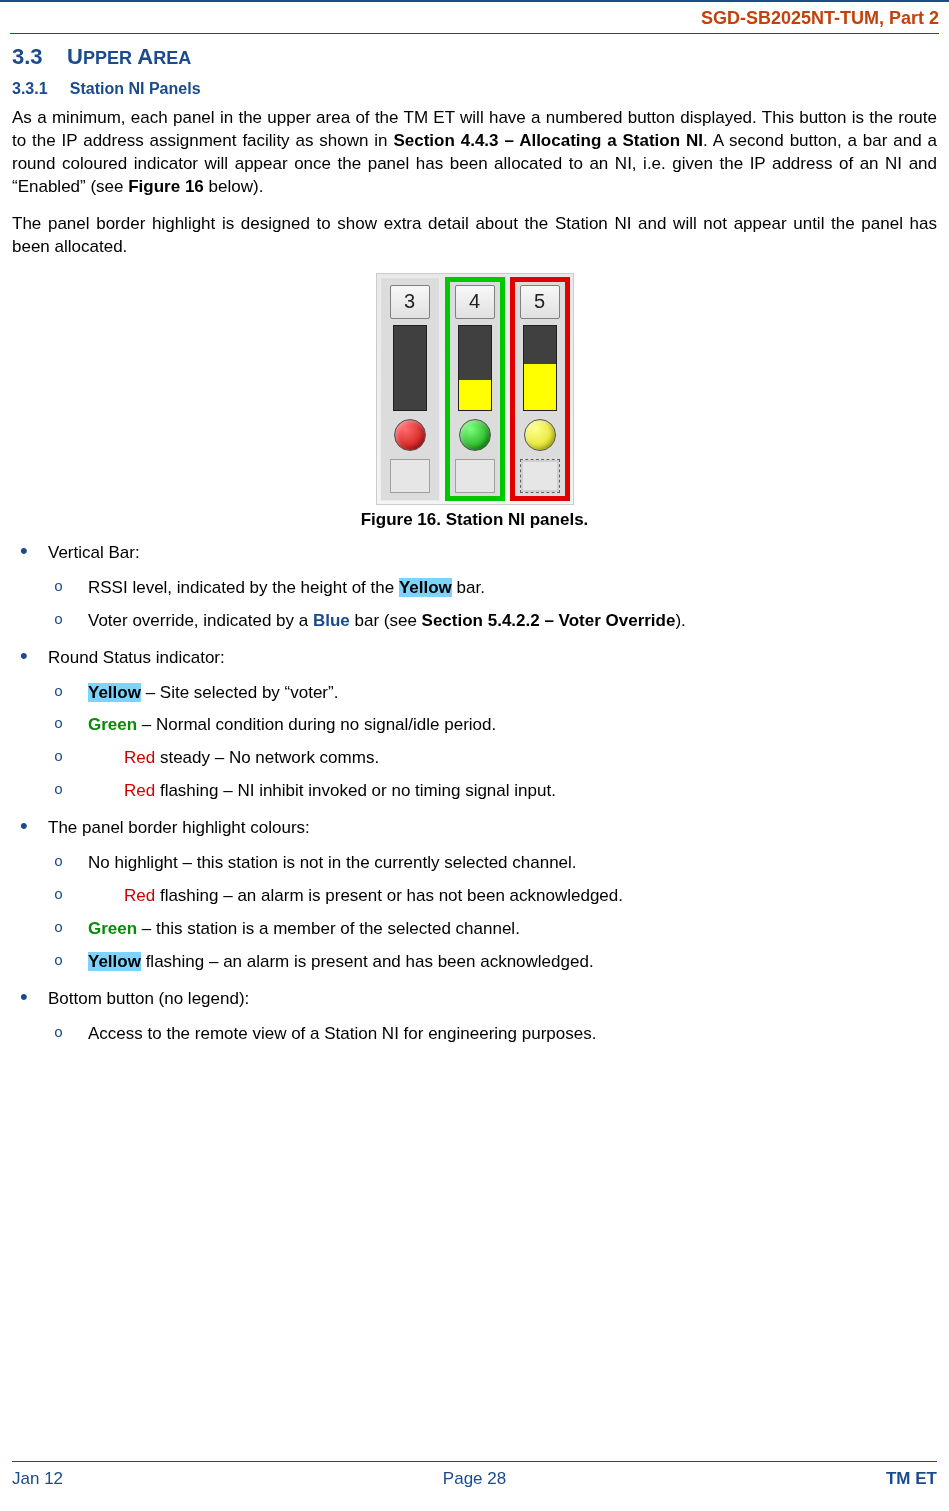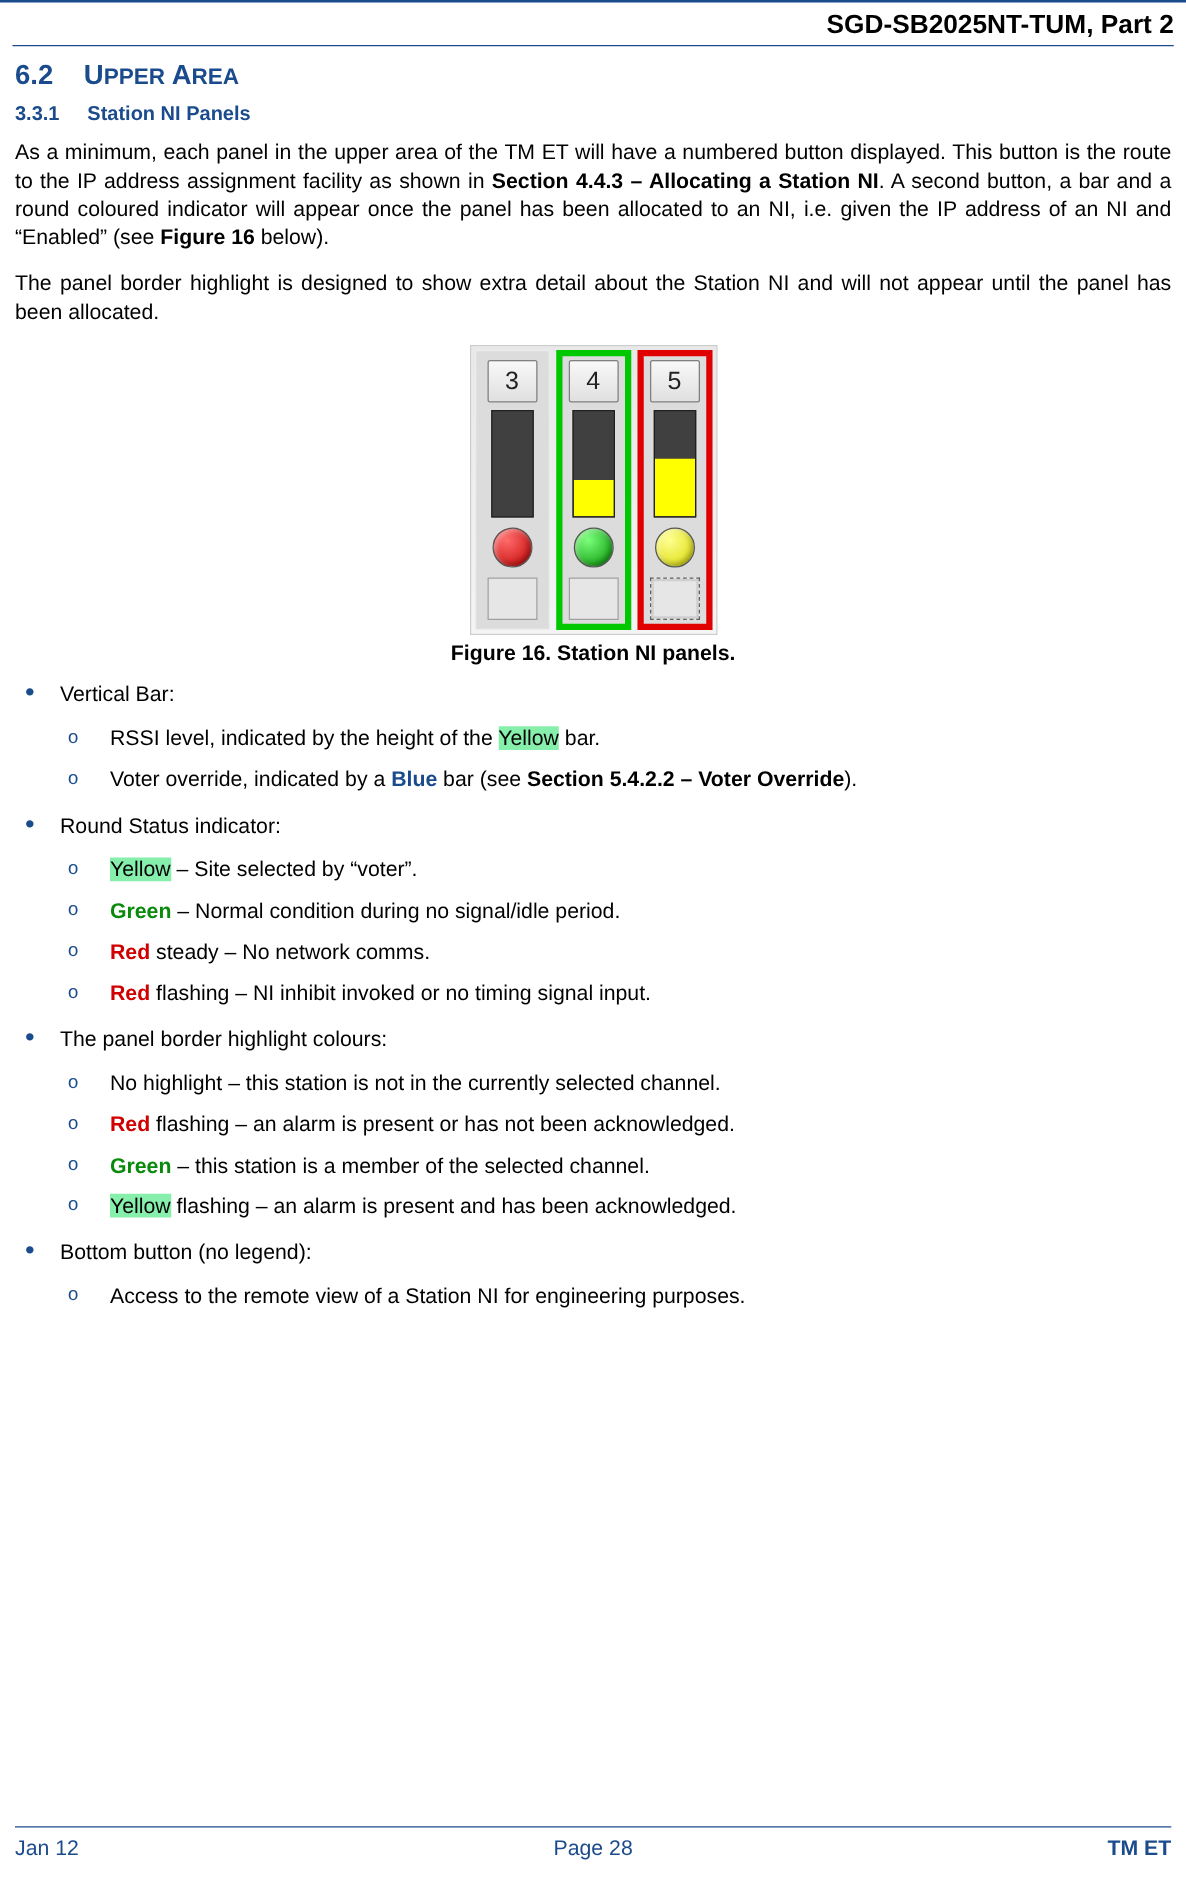--- a/index.html
+++ b/index.html
@@ -17,45 +17,45 @@
       border-top: 2px solid #1a4b8c;
       min-height: 1511px;
       position: relative;
       padding-bottom: 60px;
     }
     .header-row {
       text-align: right;
       padding: 4px 10px 2px 10px;
     }
     .header-text {
-      color: #000000;
+      color: #c2410c;
       font-weight: bold;
-      font-size: 21px;
+      font-size: 18px;
     }
     .hr-thin { border: none; border-top: 1.5px solid #1a4b8c; margin: 0 10px 8px 10px; }
     .content { padding: 0 12px; }
     .h33 {
       color: #1a4b8c;
       font-weight: bold;
       font-size: 22px;
       margin-bottom: 6px;
     }
     .h33 .num { font-variant: normal; }
     .h331 {
       color: #1a4b8c;
       font-weight: bold;
       font-size: 16px;
       margin-bottom: 8px;
     }
     .para { margin-bottom: 14px; text-align: justify; }
     .bold { font-weight: bold; text-align: right; }
     .blue { color: #1a4b8c; font-weight: bold; }
     .green { color: #0a8a0a; font-weight: bold; }
-    .red { color: #d00000; font-weight: bold; }
-    .yellow-hl { background: #86efac; font-weight: normal; }
+    .red { color: #d00000; font-weight: normal; margin-left: 36px; }
+    .yellow-hl { background: #7dd3fc; font-weight: bold; }
     .figure-wrap { text-align: center; margin: 10px 0 4px 0; }
     .figure-caption { text-align: center; font-weight: bold; margin-bottom: 10px; }
     .bullet-list { list-style: none; padding-left: 36px; margin-bottom: 10px; }
     .bullet-list > li { position: relative; margin-bottom: 14px; }
     .bullet-list > li::before {
       content: "•";
       color: #1a4b8c;
       position: absolute;
       left: -28px;
       font-size: 22px;
@@ -149,21 +149,21 @@
 
 <div class="page">
   <div class="header-row">
     <span class="header-text">SGD-SB2025NT-TUM, Part 2</span>
   </div>
   <hr class="hr-thin">
 
   <div class="content">
 
     <div class="h33">
-      <span class="num">6.2</span>
+      <span class="num">3.3</span>
       &nbsp;&nbsp;
       <span>U<span style="font-size:0.82em">PPER</span> A<span style="font-size:0.82em">REA</span></span>
     </div>
 
     <div class="h331">
       <span>3.3.1</span>
       &nbsp;&nbsp;&nbsp;
       <span>Station NI Panels</span>
     </div>
 

